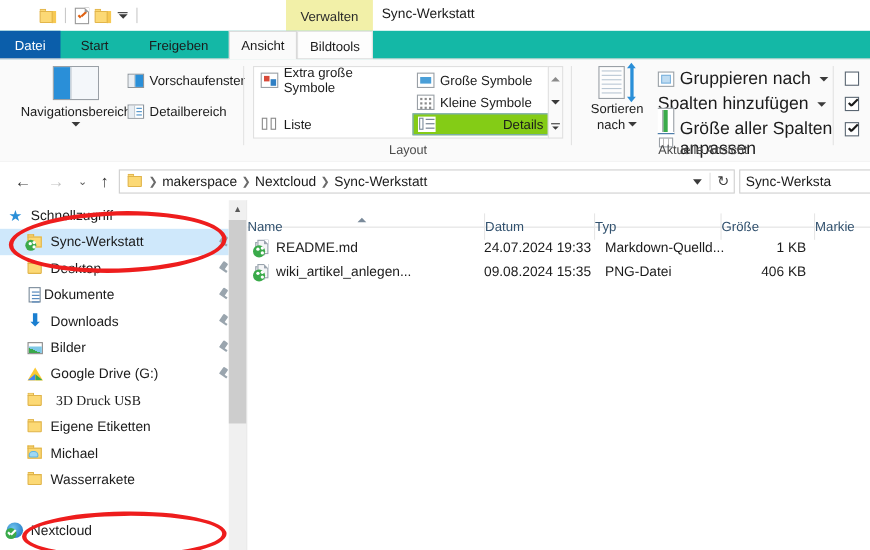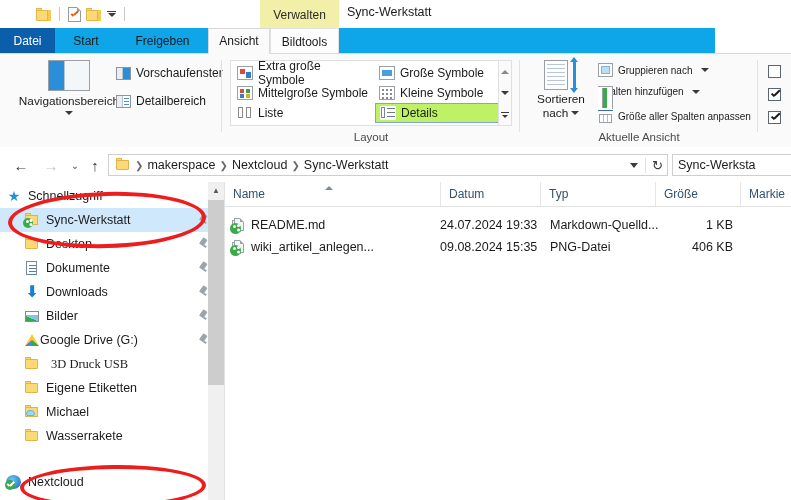--- a/index.html
+++ b/index.html
@@ -27,21 +27,21 @@
   .ico-props .chk:after{content:"";position:absolute;left:2px;top:1px;width:6px;height:1.6px;background:#e06010;transform:rotate(-42deg);}
   .qat .caret{width:0;height:0;border-left:4px solid transparent;border-right:4px solid transparent;border-top:4px solid #3a3a3a;margin-left:2px;}
   .qat .caretbar{width:9px;height:1.5px;background:#3a3a3a;margin-bottom:1px;}
   .qatdd{display:flex;flex-direction:column;align-items:center;justify-content:center;}
 
   .ctxtab{position:absolute;left:260px;top:0;width:79px;height:30px;background:#f2f0a8;
           display:flex;align-items:center;justify-content:center;font-size:12px;color:#2b2b2b;}
   .wtitle{position:absolute;left:347px;top:5px;font-size:12.5px;color:#1b1b1b;}
 
   
-  .tabstrip{position:absolute;left:0;top:28px;width:715px;height:26px;background:#0ea5e9;}
+  .tabstrip{position:absolute;left:0;top:28px;width:791px;height:26px;background:#14b8a6;}
   .tabstrip:after{content:"";position:absolute;left:0;bottom:0;width:791px;height:1px;background:#d9d9d9;}
   .tab{position:absolute;top:0;height:26px;display:flex;align-items:center;justify-content:center;
        font-size:12px;color:#1b1b1b;cursor:default;}
   .tab.file{left:0;width:55px;background:#0b5eaa;color:#fff;}
   .tab.t-start{left:55px;width:62px;}
   .tab.t-share{left:117px;width:91px;}
   .tab.t-view{left:208px;width:62px;background:#fafafa;border:1px solid #d9d9d9;border-bottom-color:#fafafa;box-sizing:border-box;z-index:3;}
   .tab.t-img{left:270px;width:69px;background:#fdfdfd;border:1px solid #e2e2e2;border-bottom:none;box-sizing:border-box;}
 
   
@@ -62,21 +62,21 @@
   .paneicon{width:15px;height:13px;border:1px solid #8d949b;box-sizing:border-box;background:#fff;display:flex;}
   .paneicon .a{width:5px;background:#e9eef3;border-right:1px solid #b9c4cc;}
   .paneicon .b{flex:1;background:#2a8fd8;}
   .paneicon.det .b{background:#fff;position:relative;}
   .paneicon.det .b:before{content:"";position:absolute;left:1px;top:2px;right:1px;height:1px;background:#4a90c8;box-shadow:0 3px 0 #4a90c8,0 6px 0 #4a90c8;}
 
   
   .g-layout{left:222px;width:298px;}
   .laybox{position:absolute;left:8px;top:6px;width:270px;height:66px;border:1px solid #e0e0e0;box-sizing:border-box;background:#fff;}
   .layitem{position:absolute;height:20px;display:flex;align-items:center;gap:5px;font-size:12px;color:#1b1b1b;padding:0 4px;box-sizing:border-box;}
-  .layitem.sel{background:#bef264;border:1px solid #7da7cf;box-sizing:border-box;}
+  .layitem.sel{background:#84cc16;border:1px solid #7da7cf;box-sizing:border-box;justify-content:space-between;}
   .layscroll{position:absolute;right:8px;top:6px;width:14px;height:66px;border:1px solid #e0e0e0;box-sizing:border-box;background:#fafafa;
              display:flex;flex-direction:column;align-items:center;justify-content:space-around;}
   .layscroll .a{width:0;height:0;border-left:4px solid transparent;border-right:4px solid transparent;border-bottom:4px solid #8a8a8a;}
   .layscroll .b{width:0;height:0;border-left:4px solid transparent;border-right:4px solid transparent;border-top:4px solid #3a3a3a;}
   .layscroll .c{width:8px;height:5px;position:relative;}
   .layscroll .c:before{content:"";position:absolute;left:0;top:0;width:8px;height:1.4px;background:#3a3a3a;}
   .layscroll .c:after{content:"";position:absolute;left:1px;top:3px;width:0;height:0;border-left:3px solid transparent;border-right:3px solid transparent;border-top:3px solid #3a3a3a;}
   .vi{width:16px;height:14px;border:1px solid #9aa0a6;box-sizing:border-box;background:#fff;position:relative;flex:none;}
   .vi.xl:before{content:"";position:absolute;left:2px;top:2px;width:5px;height:5px;background:#d84a3a;}
   .vi.xl:after{content:"";position:absolute;left:8px;top:5px;width:5px;height:6px;background:#2f7fc4;}
@@ -96,21 +96,21 @@
   .sorticon{width:34px;height:30px;position:relative;}
   .sorticon .grid{position:absolute;left:0;top:0;width:24px;height:30px;border:1px solid #9aa0a6;box-sizing:border-box;background:#fdfdfd;}
   .sorticon .grid:before{content:"";position:absolute;left:2px;top:3px;right:2px;height:1.3px;background:#b9c7d4;
       box-shadow:0 4px 0 #b9c7d4,0 8px 0 #b9c7d4,0 12px 0 #b9c7d4,0 16px 0 #b9c7d4,0 20px 0 #b9c7d4;}
   .sorticon .arr{position:absolute;right:2px;top:1px;width:3px;height:28px;background:#2a8fd8;}
   .sorticon .arr:before{content:"";position:absolute;left:-3px;top:-4px;border-left:4.5px solid transparent;border-right:4.5px solid transparent;border-bottom:5px solid #2a8fd8;}
   .sorticon .arr:after{content:"";position:absolute;left:-3px;bottom:-4px;border-left:4.5px solid transparent;border-right:4.5px solid transparent;border-top:5px solid #2a8fd8;}
   .sortbtn .l1{font-size:11.8px;margin-top:2px;}
   .sortbtn .l2{font-size:11.8px;display:flex;align-items:center;gap:3px;}
   .sortbtn .l2 .dd{width:0;height:0;border-left:4px solid transparent;border-right:4px solid transparent;border-top:4px solid #3a3a3a;}
-  .vitem{position:absolute;display:flex;align-items:center;gap:5px;font-size:10px;color:#1b1b1b;}
+  .vitem{position:absolute;display:flex;align-items:center;gap:5px;font-size:16px;color:#1b1b1b;}
   .vitem .dd{width:0;height:0;border-left:4px solid transparent;border-right:4px solid transparent;border-top:4px solid #3a3a3a;margin-left:3px;}
   .gi{width:15px;height:14px;border:1px solid #9aa0a6;box-sizing:border-box;background:#fff;position:relative;flex:none;}
   .gi.grp:before{content:"";position:absolute;left:2px;top:2px;right:2px;bottom:2px;background:#bfdcf2;border:1px solid #7fb4de;box-sizing:border-box;}
   .gi.col:before{content:"";position:absolute;left:5px;top:1px;width:4px;bottom:1px;background:#3aab4a;}
   .gi.col:after{content:"";position:absolute;left:1px;top:1px;width:3px;bottom:1px;border-right:1px solid #9aa0a6;}
   .gi.fit{border:none;}
   .gi.fit:before{content:"";position:absolute;left:0;top:1px;width:15px;height:1.4px;background:#3a6fa0;}
   .gi.fit:after{content:"";position:absolute;left:1px;top:5px;right:1px;bottom:0;border:1px solid #9aa0a6;box-sizing:border-box;
       background:repeating-linear-gradient(to right,#fff 0 3px,#bbb 3px 4px);}
 
@@ -182,22 +182,22 @@
   .ic-syncfolder .t{position:absolute;left:1px;top:1px;width:6px;height:3px;background:#fcd975;border:1px solid #e0b44a;border-bottom:none;box-sizing:border-box;}
   .ic-syncfolder .s{position:absolute;left:-1px;bottom:0px;width:10px;height:10px;border-radius:50%;background:#3aaa4a;}
   .ic-syncfolder .s:before{content:"";position:absolute;left:2.5px;top:2px;width:3px;height:3px;border-radius:50%;background:#fff;box-shadow:3.5px -1px 0 #fff,3.5px 3px 0 #fff;}
   .pin-ic{width:11px;height:11px;position:relative;}
   .pin-ic:before{content:"";position:absolute;left:3px;top:0;width:5px;height:7px;background:#9aa5ae;border-radius:1px;transform:rotate(35deg);}
   .pin-ic:after{content:"";position:absolute;left:1px;top:6px;width:8px;height:2px;background:#9aa5ae;transform:rotate(35deg);}
 
   
   .listarea{position:absolute;left:225px;top:182px;width:566px;height:318px;background:#fff;}
   .colhead{position:absolute;left:0;top:0;width:566px;height:24px;background:#fff;border-bottom:1px solid #e2e2e2;}
-  .col{position:absolute;top:0;height:24px;display:flex;align-items:center;font-size:12px;color:#31516e;
-       border-left:1px solid #e6e6e6;box-sizing:border-box;padding-left:8px;}
+  .col{position:absolute;top:12px;height:24px;display:flex;align-items:center;font-size:12px;color:#31516e;
+       border-left:1px solid #e6e6e6;box-sizing:border-box;}
   .col:first-child{border-left:none;}
   .sortcaret{position:absolute;width:0;height:0;border-left:4px solid transparent;border-right:4px solid transparent;border-bottom:4px solid #7a8a9a;}
   .filerow{position:absolute;left:0;width:566px;height:22px;display:flex;align-items:center;font-size:12.5px;color:#1b1b1b;}
   .filerow .fname{position:absolute;left:26px;display:flex;align-items:center;white-space:nowrap;}
   .filerow .fdate{position:absolute;}
   .filerow .ftype{position:absolute;}
   .filerow .fsize{position:absolute;text-align:right;}
   .ic-file{width:16px;height:16px;position:relative;flex:none;}
   .ic-file .pg{position:absolute;left:3px;top:1px;width:10px;height:13px;background:#f4f5f7;border:1px solid #9aa4ae;box-sizing:border-box;}
   .ic-file .pg:before{content:"";position:absolute;right:-1px;top:-1px;border-width:0 4px 4px 0;border-style:solid;border-color:#fff #fff #9aa4ae #9aa4ae;}
@@ -280,24 +280,20 @@
     <div class="group g-layout">
       <div class="laybox">
         <div class="layitem" style="left:2px;top:2px;width:140px;">
           <span class="vi xl"></span>
           <span>Extra große Symbole</span>
         </div>
         <div class="layitem" style="left:144px;top:2px;width:124px;">
           <span class="vi lg"></span>
           <span>Große Symbole</span>
         </div>
-        <div class="layitem" style="left:2px;top:22px;width:140px;">
-          <span class="vi md"></span>
-          <span>Mittelgroße Symbole</span>
-        </div>
         <div class="layitem" style="left:144px;top:22px;width:124px;">
           <span class="vi sm"></span>
           <span>Kleine Symbole</span>
         </div>
         <div class="layitem" style="left:2px;top:42px;width:140px;">
           <span class="vi li"></span>
           <span>Liste</span>
         </div>
         <div class="layitem sel" style="left:144px;top:42px;width:124px;">
           <span class="vi de"></span>
@@ -408,21 +404,21 @@
         </span>
       <span class="lbl" style="margin-left:6px;">Desktop</span>
       <span class="pin"><span class="pin-ic"></span></span>
     </div>
 
     <div class="navrow" style="top:74px;">
       <span class="ind" style="width:24px;"></span>
       <span class="ic">
           <span class="ic-doc"></span>
         </span>
-      <span class="lbl" style="margin-left:6px;">Dokumente</span>
+      <span class="lbl" style="">Dokumente</span>
       <span class="pin"><span class="pin-ic"></span></span>
     </div>
 
     <div class="navrow" style="top:98px;">
       <span class="ind" style="width:24px;"></span>
       <span class="ic ic-dl">⬇</span>
       <span class="lbl" style="margin-left:6px;">Downloads</span>
       <span class="pin"><span class="pin-ic"></span></span>
     </div>
 
@@ -437,21 +433,21 @@
 
     <div class="navrow" style="top:146px;">
       <span class="ind" style="width:24px;"></span>
       <span class="ic">
           <span class="ic-gd">
             <i class="y"></i>
             <i class="bl"></i>
             <i class="gr"></i>
           </span>
         </span>
-      <span class="lbl" style="">Google Drive (G:)</span>
+      <span class="lbl" style="margin-left:6px;">Google Drive (G:)</span>
       <span class="pin"><span class="pin-ic"></span></span>
     </div>
 
     <div class="navrow" style="top:170px;">
       <span class="ind" style="width:24px;"></span>
       <span class="ic ic-folder">
           <span class="t"></span>
           <span class="b"></span>
         </span>
       <span class="lbl" style="margin-left:11px;font-family:Liberation Serif, serif;">3D Druck USB</span>

